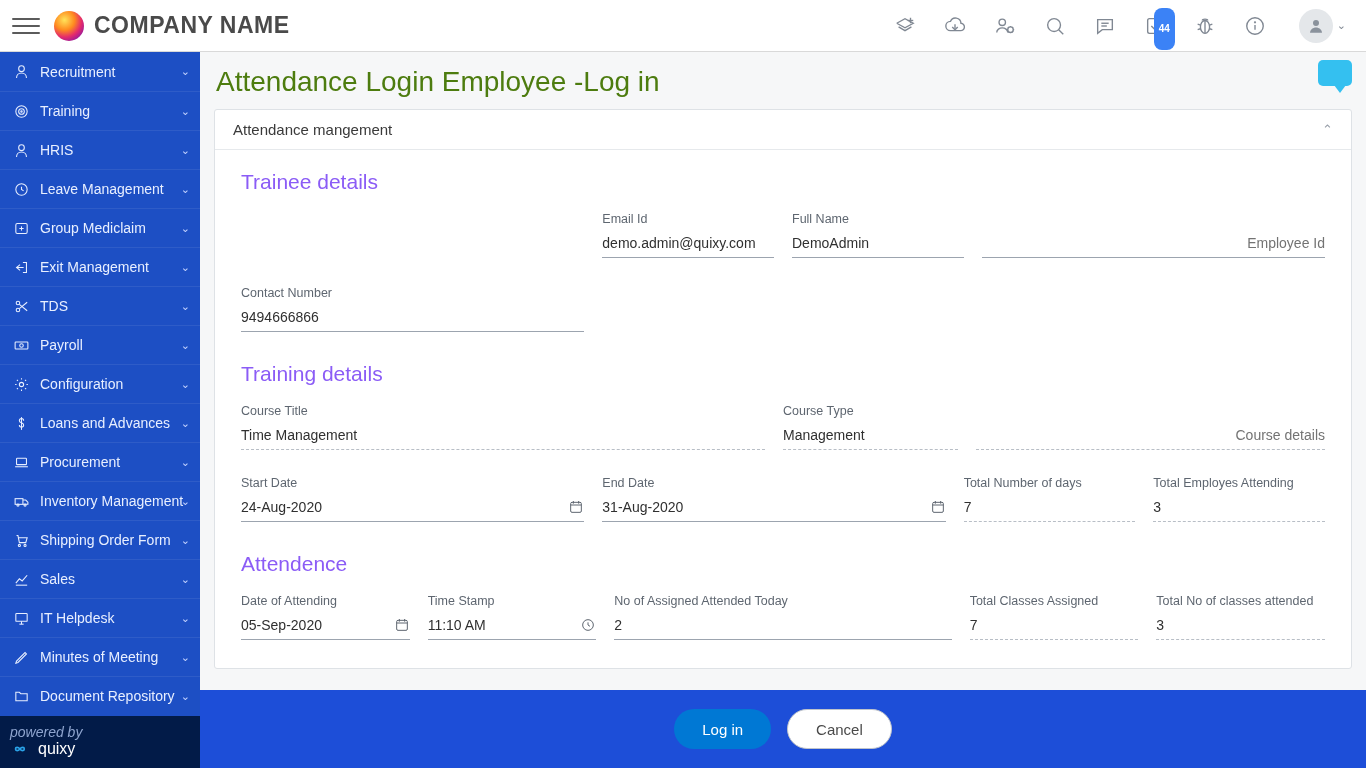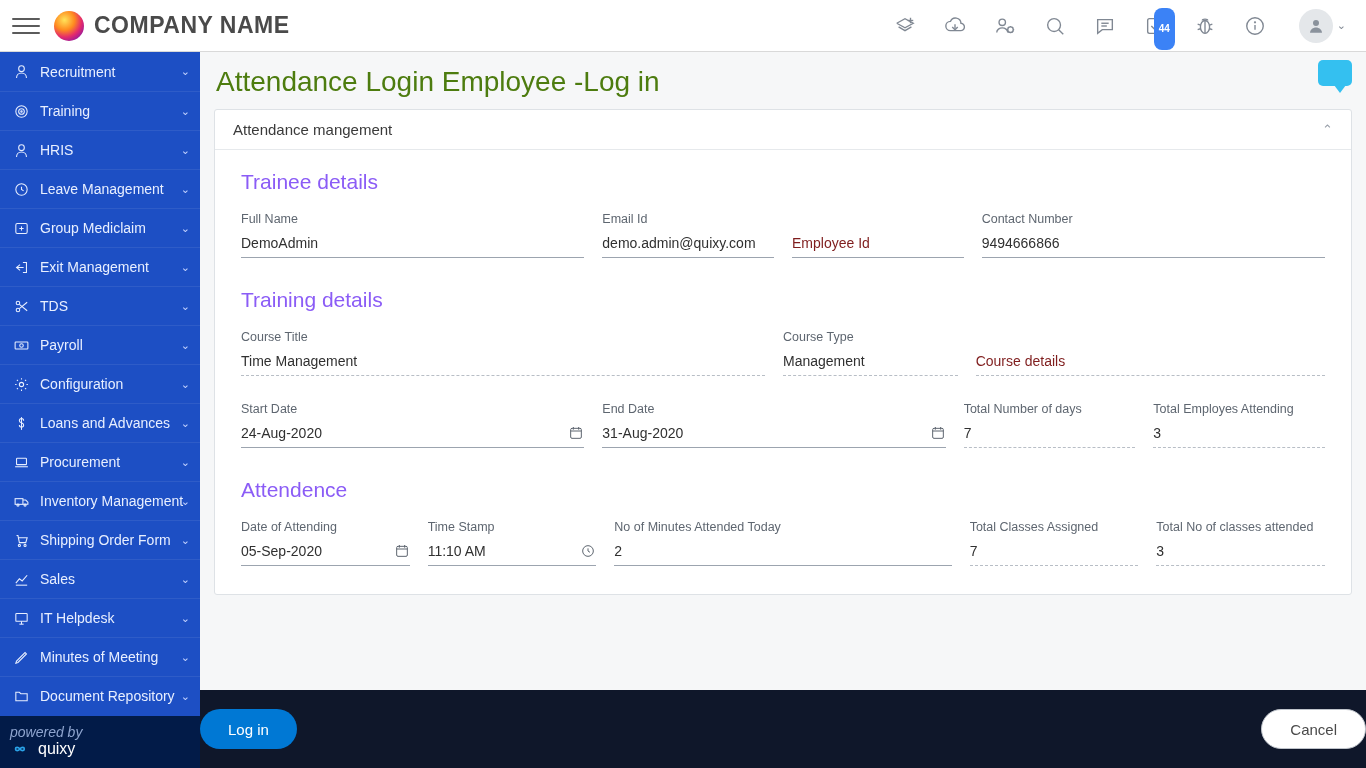--- a/index.html
+++ b/index.html
@@ -49,30 +49,30 @@
   .panel-header .collapse-caret { color:#9aa1ab; font-size:13px; }
   .panel-body { padding:20px 26px 28px 26px; }
 
   .section-title { font-size:21px; color:#8b5cf6; margin-bottom:18px; }
 
   .grid { display:grid; gap:28px 18px; }
 
   .field .label { font-size:12.5px; color:#5e6670; margin-bottom:4px; }
   .field .value-line { font-size:14px; color:#303030; padding:4px 0 6px 0; border-bottom:1px solid #9ca4af;
                        display:flex; align-items:center; justify-content:space-between; min-height:28px; }
-  .field .value-line.placeholder { color:#7f1d1d; }
+  .field .value-line.placeholder { color:#737373;justify-content:flex-end; }
   .field.dotted .value-line { border-bottom:1px dashed #b8bec6; }
   .input-icon { width:16px; height:16px; color:#5e6670; display:flex; }
   .input-icon svg { width:16px; height:16px; stroke:#5e6670; stroke-width:1.5; fill:none; }
 
   .section-spacer { height:30px; }
 
   
   .action-bar { position:absolute; left:200px; right:0; bottom:0; height:78px;
-                display:flex; align-items:center; justify-content:space-between; gap:16px; background:#0f172a; }
+                display:flex; align-items:center; justify-content:center; gap:16px; background:#1d4ed8; }
   .btn { height:40px; padding:0 28px; border-radius:22px; font-size:15px; cursor:pointer; border:none;
          display:flex; align-items:center; justify-content:center; }
   .btn-primary { background:#0078d4; color:#ffffff; }
   .btn-secondary { background:#ffffff; color:#4a4a4a; border:1px solid #bfc4cb; }
 
   
   .chat-bubble { position:absolute; top:60px; right:14px; width:34px; height:26px; background:#34c0f0;
                  border-radius:5px; }
   .chat-bubble:after { content:""; position:absolute; bottom:-7px; right:6px; width:0; height:0;
                        border-left:6px solid transparent; border-right:6px solid transparent; border-top:8px solid #34c0f0; }
@@ -359,30 +359,30 @@
 
   <div class="panel">
     <div class="panel-header">
       <span>Attendance mangement</span>
       <span class="collapse-caret">⌃</span>
     </div>
     <div class="panel-body">
 
       <div class="section-title">Trainee details</div>
       <div class="grid" style="grid-template-columns: 1fr 0.5fr 0.5fr 1fr;">
-        <div class="field">
-          <div class="label">Full Name</div>
-          <div class="value-line">
-              <span>DemoAdmin</span>
-            </div>
-        </div>
         <div class="field" style="grid-column:2 / span 1;">
           <div class="label">Email Id</div>
           <div class="value-line">
               <span>demo.admin@quixy.com</span>
+            </div>
+        </div>
+        <div class="field">
+          <div class="label">Full Name</div>
+          <div class="value-line">
+              <span>DemoAdmin</span>
             </div>
         </div>
         <div class="field">
           <div class="label">&nbsp;</div>
           <div class="value-line placeholder">
               <span>Employee Id</span>
             </div>
         </div>
         <div class="field">
           <div class="label">Contact Number</div>
@@ -485,21 +485,21 @@
             <span>11:10 AM</span>
             <span class="input-icon">
                 <svg viewBox="0 0 24 24">
                   <circle cx="12" cy="12" r="8"></circle>
                   <polyline points="12 8 12 12 15 14"></polyline>
                 </svg>
               </span>
           </div>
         </div>
         <div class="field">
-          <div class="label">No of Minutes Attended Today</div>
+          <div class="label">No of Assigned Attended Today</div>
           <div class="value-line">
               <span>2</span>
             </div>
         </div>
         <div class="field dotted">
           <div class="label">Total Classes Assigned</div>
           <div class="value-line">
               <span>7</span>
             </div>
         </div>

